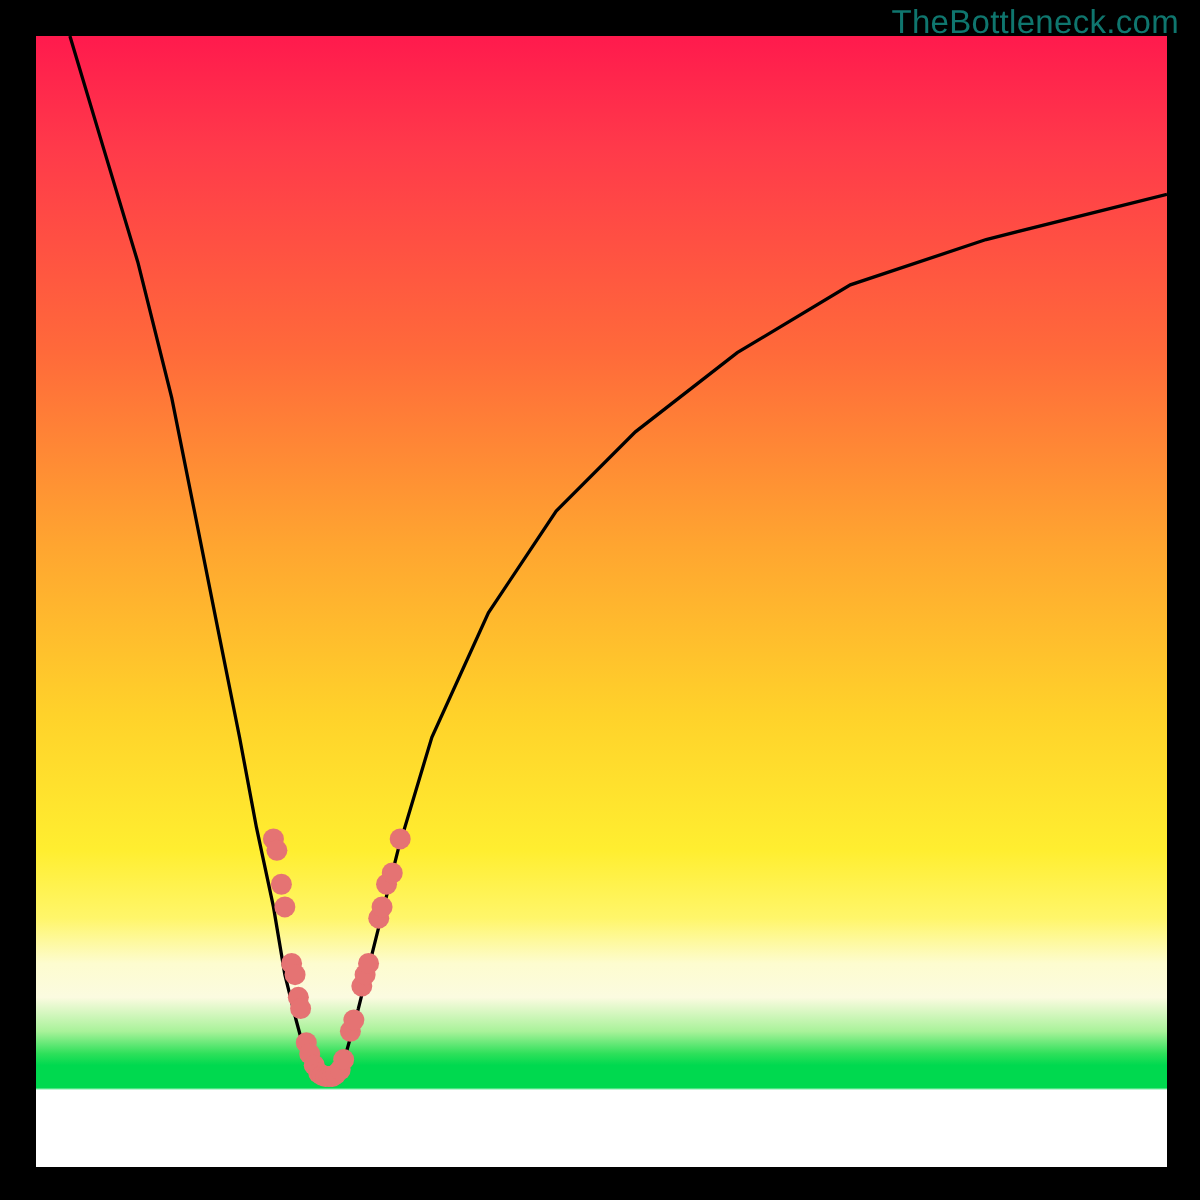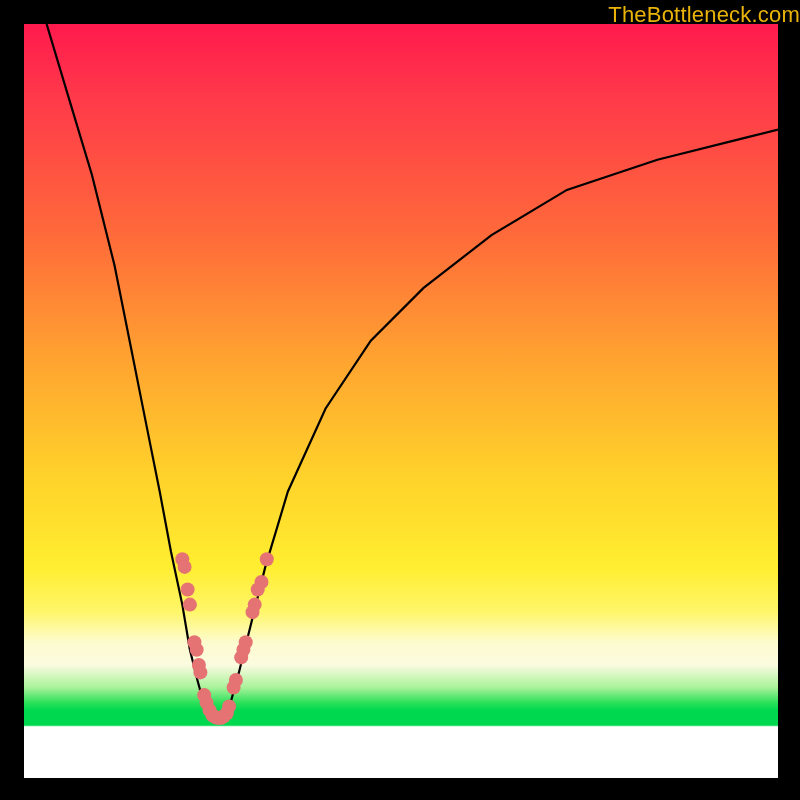--- a/index.html
+++ b/index.html
@@ -36,22 +36,22 @@
       #00d94f 91%,
       #00d94f 93%,
       #ffffff 93.2%,
       #ffffff 100%
     );
   }
 
   .watermark {
     position: absolute;
     top: 2px;
-    right: 0;
-    color: #eab308;
+    right: 14px;
+    color: #0f766e;
     font-size: 22px;
     letter-spacing: 0.2px;
     user-select: none;
   }
 
   svg.curves {
     position: absolute;
     inset: 0;
     width: 100%;
     height: 100%;

